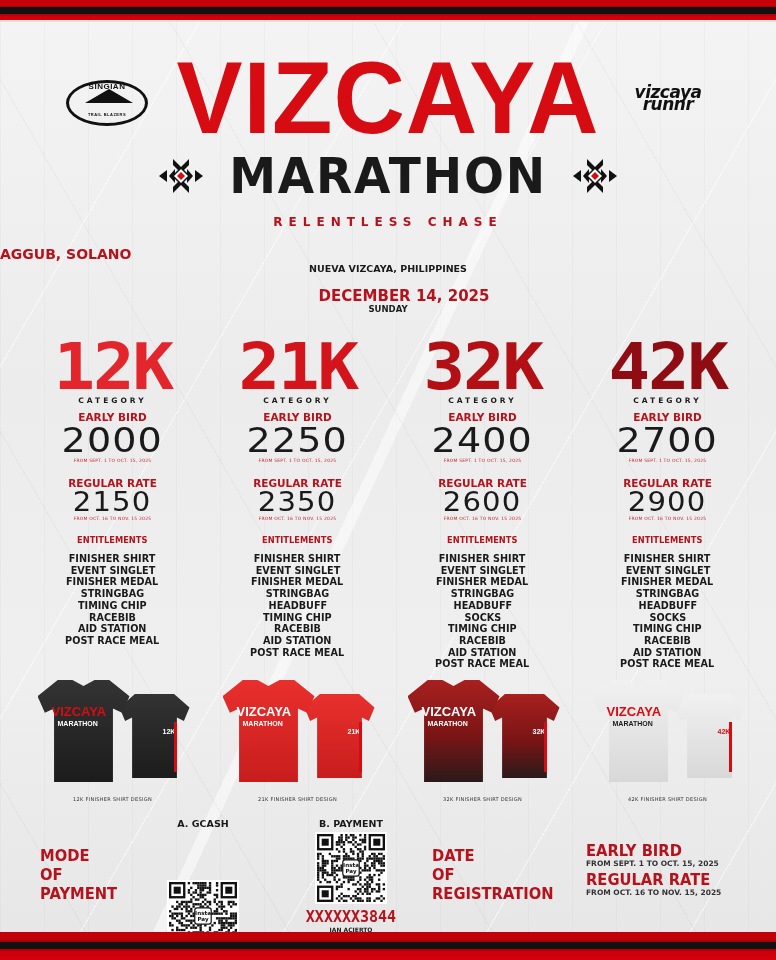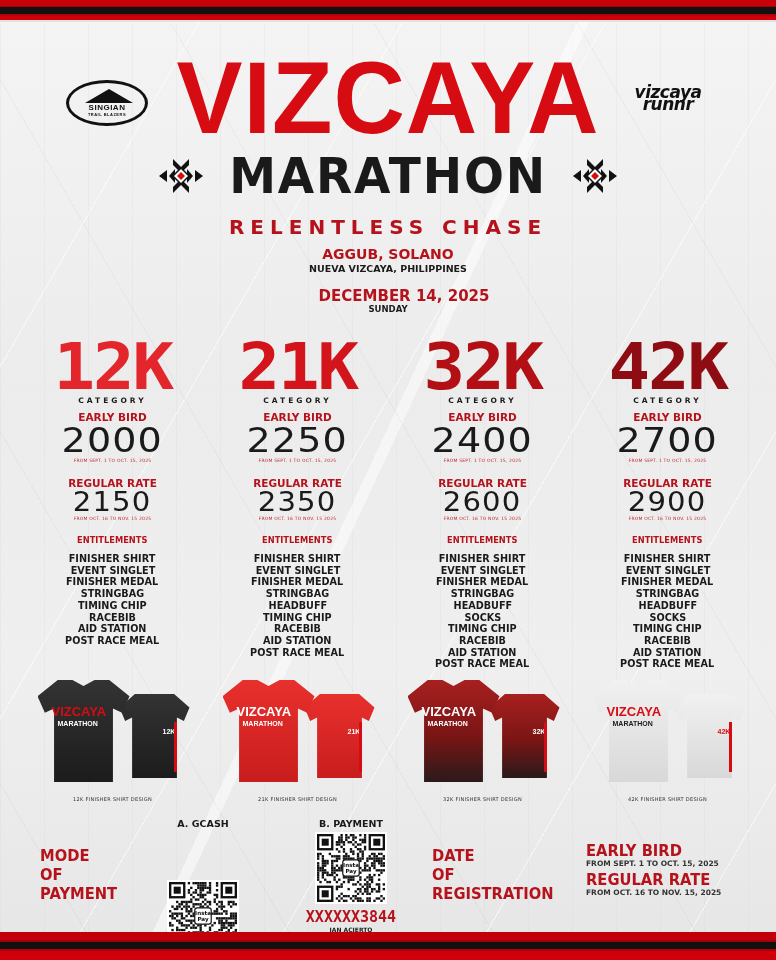--- a/index.html
+++ b/index.html
@@ -28,21 +28,21 @@
     position: absolute; left: 0; width: 776px;
   }
   .band-top { top: 0; height: 22px;
     background: linear-gradient(180deg, #c8000a 0 6px, #a80008 6px 7px, #111 7px 14px, #b4000a 14px 16px, #d0000b 16px 20px, #e3e3e3 20px 22px); }
   .band-bottom { bottom: 0; height: 28px;
     background: linear-gradient(180deg, #c30009 0 8px, #a0000a 8px 10px, #111 10px 17px, #b0000a 17px 19px, #d0000b 19px 28px); }
 
   .logo-left {
     position: absolute; left: 66px; top: 80px; width: 82px; height: 46px;
     border: 3px solid #111; border-radius: 50%;
-    display: flex; flex-direction: column; align-items: center; justify-content: flex-end;
+    display: flex; flex-direction: column; align-items: center; justify-content: space-between;
     padding-bottom: 6px;
   }
   .logo-left .mountain {
     position: absolute; left: 16px; top: 6px; width: 0; height: 0;
     border-left: 24px solid transparent; border-right: 24px solid transparent;
     border-bottom: 14px solid #111;
   }
   .logo-left .ll1 { font-family: "Liberation Sans", sans-serif; font-weight: 700; font-size: 8px; color: #111; letter-spacing: 0.5px; line-height: 8px; }
   .logo-left .ll2 { font-family: "Liberation Sans", sans-serif; font-weight: 700; font-size: 4px; color: #111; letter-spacing: 0.5px; line-height: 5px; }
 
@@ -66,25 +66,25 @@
   }
   .title-sub {
     font-family: "DejaVu Sans", sans-serif; font-weight: 700; font-size: 50px;
     color: #1a1a1a; letter-spacing: 2px; line-height: 56px; transform: scaleX(0.94);
   }
   .motif { width: 44px; height: 34px; position: relative; }
   .motif svg { width: 44px; height: 34px; display: block; }
 
   .tagline {
     position: absolute; left: 0; width: 776px; top: 215px; text-align: center;
-    font-family: "DejaVu Sans", sans-serif; font-weight: 700; font-size: 20px;
+    font-family: "DejaVu Sans", sans-serif; font-weight: 700; font-size: 12px;
     color: #b5121b; letter-spacing: 6px;
   }
   .venue1 {
-    position: absolute; left: 0; width: 776px; top: 246px; text-align: center;
+    position: absolute; left: 0; width: 776px; top: 246px; text-align: left;
     font-family: "DejaVu Sans", sans-serif; font-weight: 700; font-size: 14px; color: #b5121b;
   }
   .venue2 {
     position: absolute; left: 0; width: 776px; top: 263px; text-align: center;
     font-family: "DejaVu Sans", sans-serif; font-weight: 700; font-size: 9.5px; color: #1a1a1a;
   }
   .date1 {
     position: absolute; left: 0; width: 776px; top: 287px; text-align: center;
     font-family: "DejaVu Sans", sans-serif; font-weight: 700; font-size: 15px; color: #b5121b; padding-left: 32px;
   }

